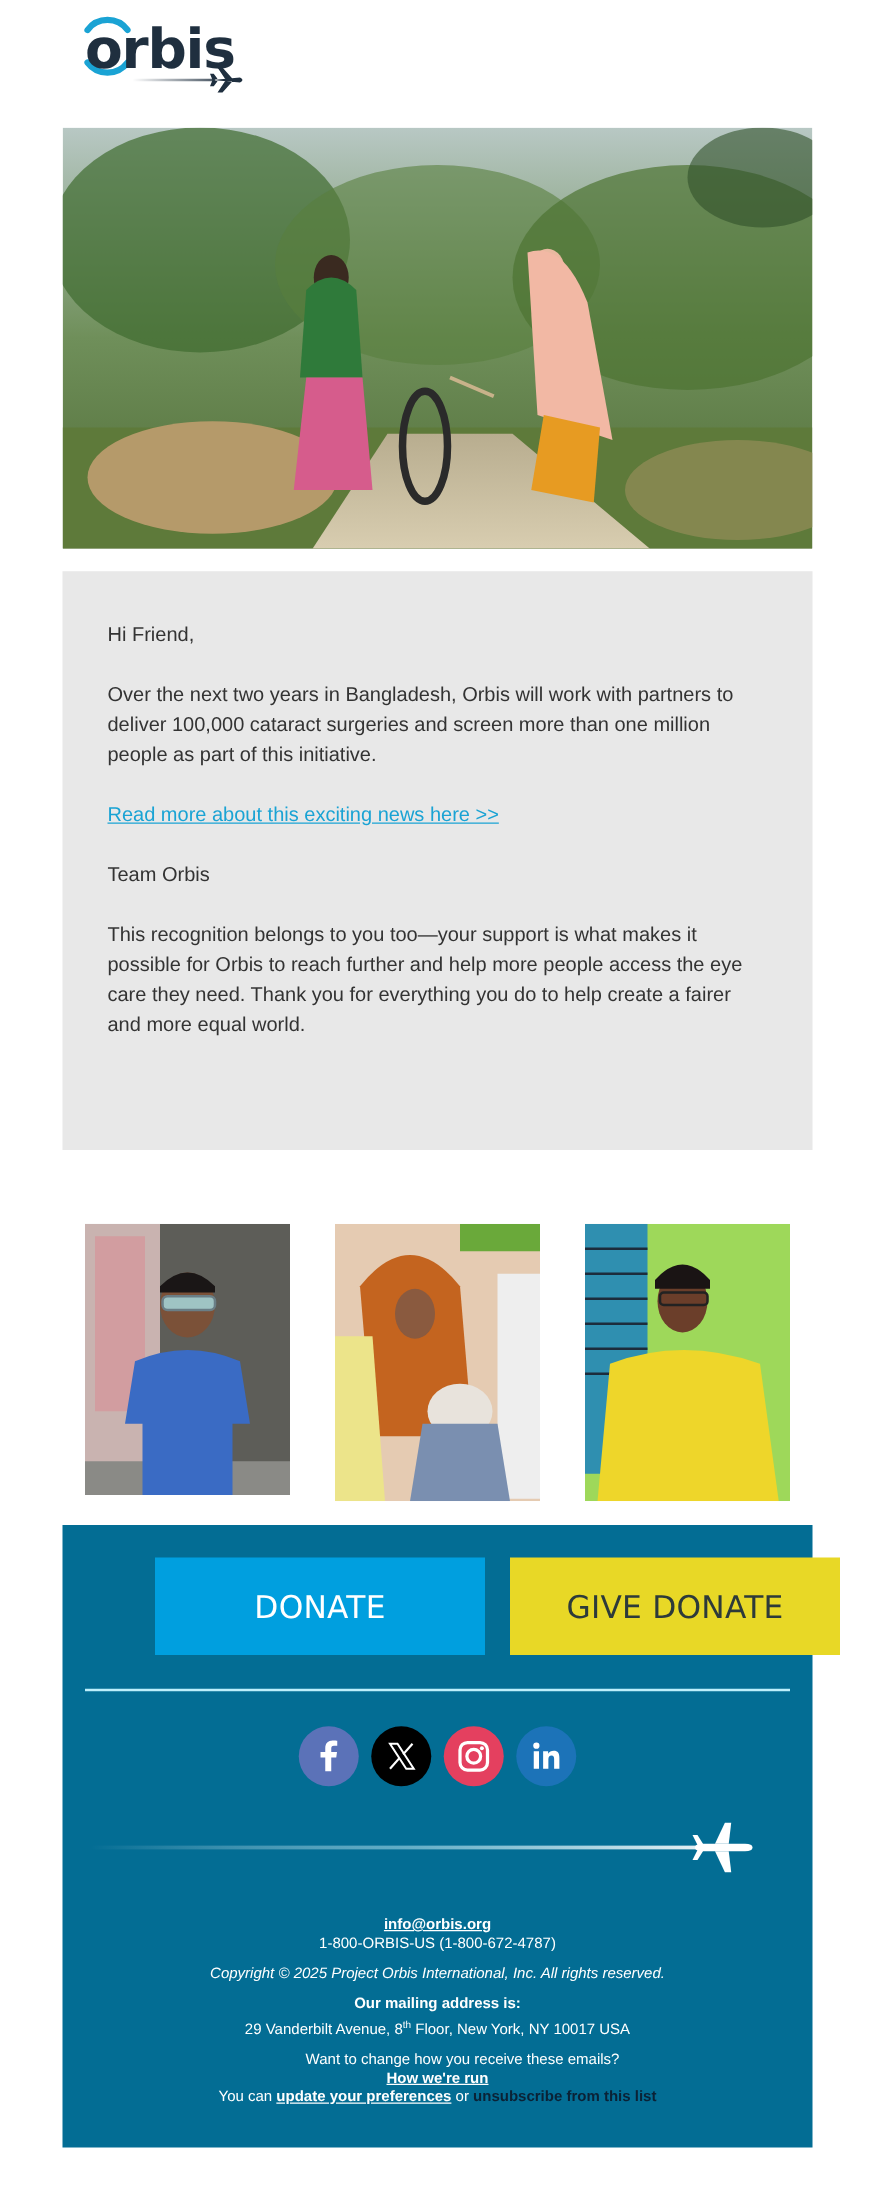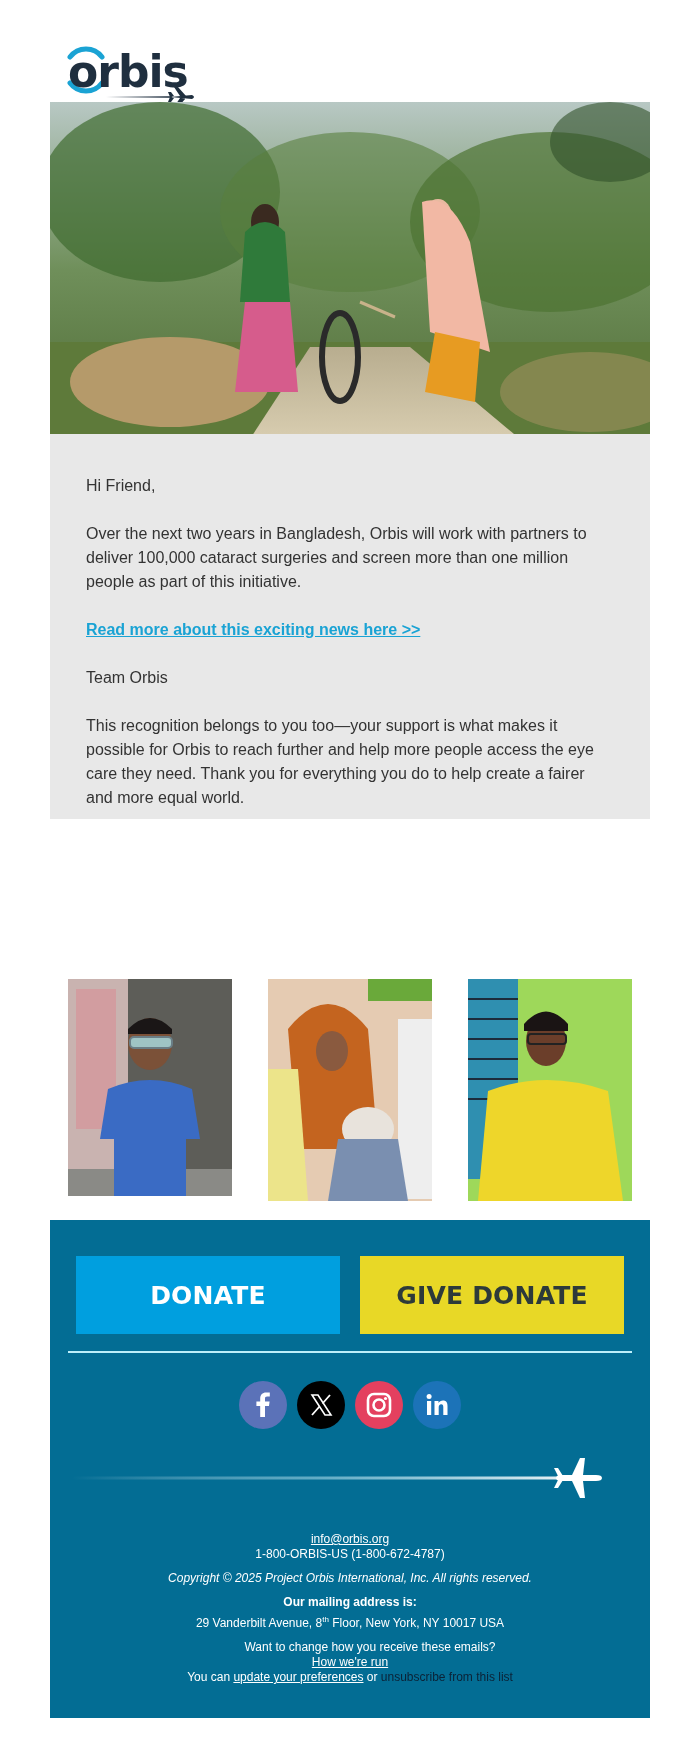--- a/index.html
+++ b/index.html
@@ -1,50 +1,50 @@
 <!DOCTYPE html>
 <html><head>
   <meta charset="utf-8">
   <style>
     * { box-sizing: border-box; margin: 0; padding: 0; }
     html, body { width: 700px; background: #ffffff; }
     body { font-family: "Liberation Sans", sans-serif; color: #333333; height: 1759px; position: relative; overflow: hidden; }
 
     
-    .logo { position: absolute; left: 66px; top: 37px; width: 132px; height: 72px; }
+    .logo { position: absolute; left: 66px; top: 4px; width: 132px; height: 72px; }
 
     
     .hero { position: absolute; left: 50px; top: 102px; width: 600px; height: 337px; overflow: hidden; }
 
     
-    .body-box { position: absolute; left: 50px; top: 434px; width: 600px; height: 385px; background: #e8e8e8; padding: 40px 36px 0 36px; }
+    .body-box { position: absolute; left: 50px; top: 457px; width: 600px; height: 463px; background: #e8e8e8; padding: 40px 36px 0 36px; }
     .body-box p { font-size: 16px; line-height: 24px; color: #333333; margin-bottom: 24px; }
-    .body-box a.readmore { font-size: 16px; font-weight: bold; color: #1aa3d4; text-decoration: underline; line-height: 24px; display: inline-block; margin-bottom: 24px; }
+    .body-box a.readmore { font-size: 16px; font-weight: normal; color: #1aa3d4; text-decoration: underline; line-height: 24px; display: inline-block; margin-bottom: 24px; }
 
     
     .photo { position: absolute; top: 979px; width: 164px; overflow: hidden; }
 
     
     .footer { position: absolute; left: 50px; top: 1220px; width: 600px; height: 498px; background: #036d94; }
-    .btn { position: absolute; top: 36px; width: 264px; height: 78px; display: flex; align-items: center; justify-content: center; font-family: "DejaVu Sans", sans-serif; font-weight: bold; font-size: 25px; letter-spacing: 0.2px; text-decoration: none; }
+    .btn { position: absolute; top: 26px; width: 264px; height: 78px; display: flex; align-items: center; justify-content: center; font-family: "DejaVu Sans", sans-serif; font-weight: normal; font-size: 25px; letter-spacing: 0.2px; text-decoration: none; margin-left: 48px; }
     .btn-donate { left: 26px; background: #009fdf; color: #ffffff; }
     .btn-monthly { left: 310px; background: #e8d826; color: #2d3a3a; }
     .divider { position: absolute; left: 18px; top: 131px; width: 564px; height: 2px; background: #bdeffb; }
 
     .social { position: absolute; top: 161px; left: 0; width: 600px; display: flex; justify-content: center; gap: 10px; }
     .soc { width: 48px; height: 48px; border-radius: 50%; display: flex; align-items: center; justify-content: center; }
     .soc-fb { background: #5b72b8; }
     .soc-x { background: #000000; }
     .soc-ig { background: #e4405f; }
     .soc-in { background: #1c73b8; }
 
     .plane-line { position: absolute; left: 22px; top: 238px; width: 540px; height: 40px; }
 
     .foot-text { position: absolute; top: 312px; left: 0; width: 600px; text-align: center; color: #ffffff; font-size: 12px; line-height: 15px; }
-    .foot-text a { color: #ffffff; text-decoration: underline; }
+    .foot-text a { color: #ffffff; text-decoration: underline; font-weight: bold; }
     .foot-text .copyright { font-style: italic; margin-top: 9px; }
     .foot-text .mail-h { font-weight: bold; margin-top: 9px; }
     .foot-text .address { margin-top: 6px; }
     .foot-text .change { margin-top: 9px; margin-left: 40px; }
     .foot-text a.unsub { color: #0b2236; text-decoration: none; }
     sup { font-size: 8px; line-height: 0; vertical-align: super; }
   </style>
 </head>
 <body>
 

